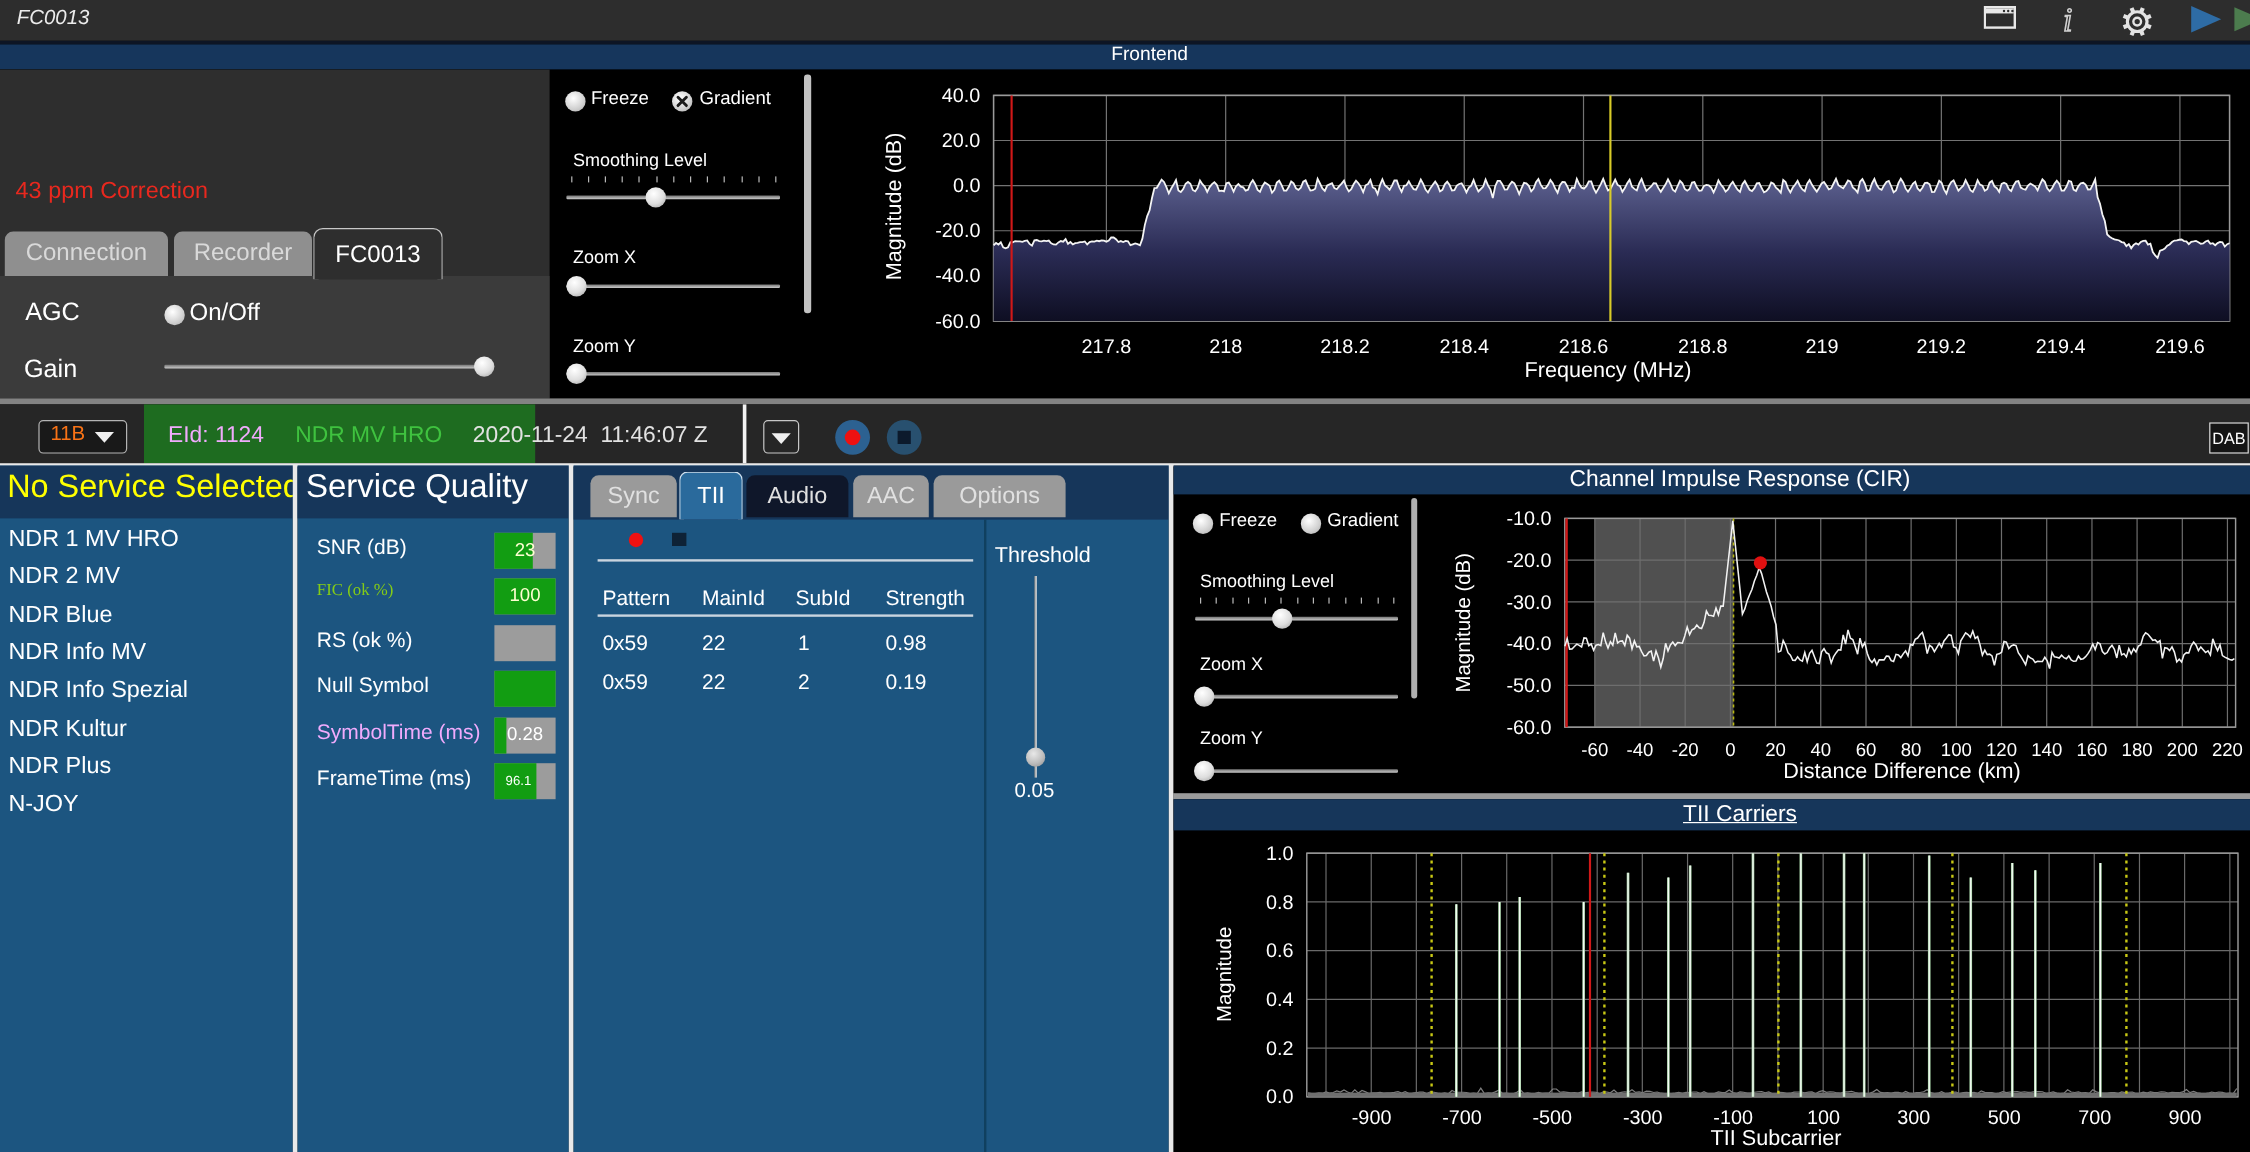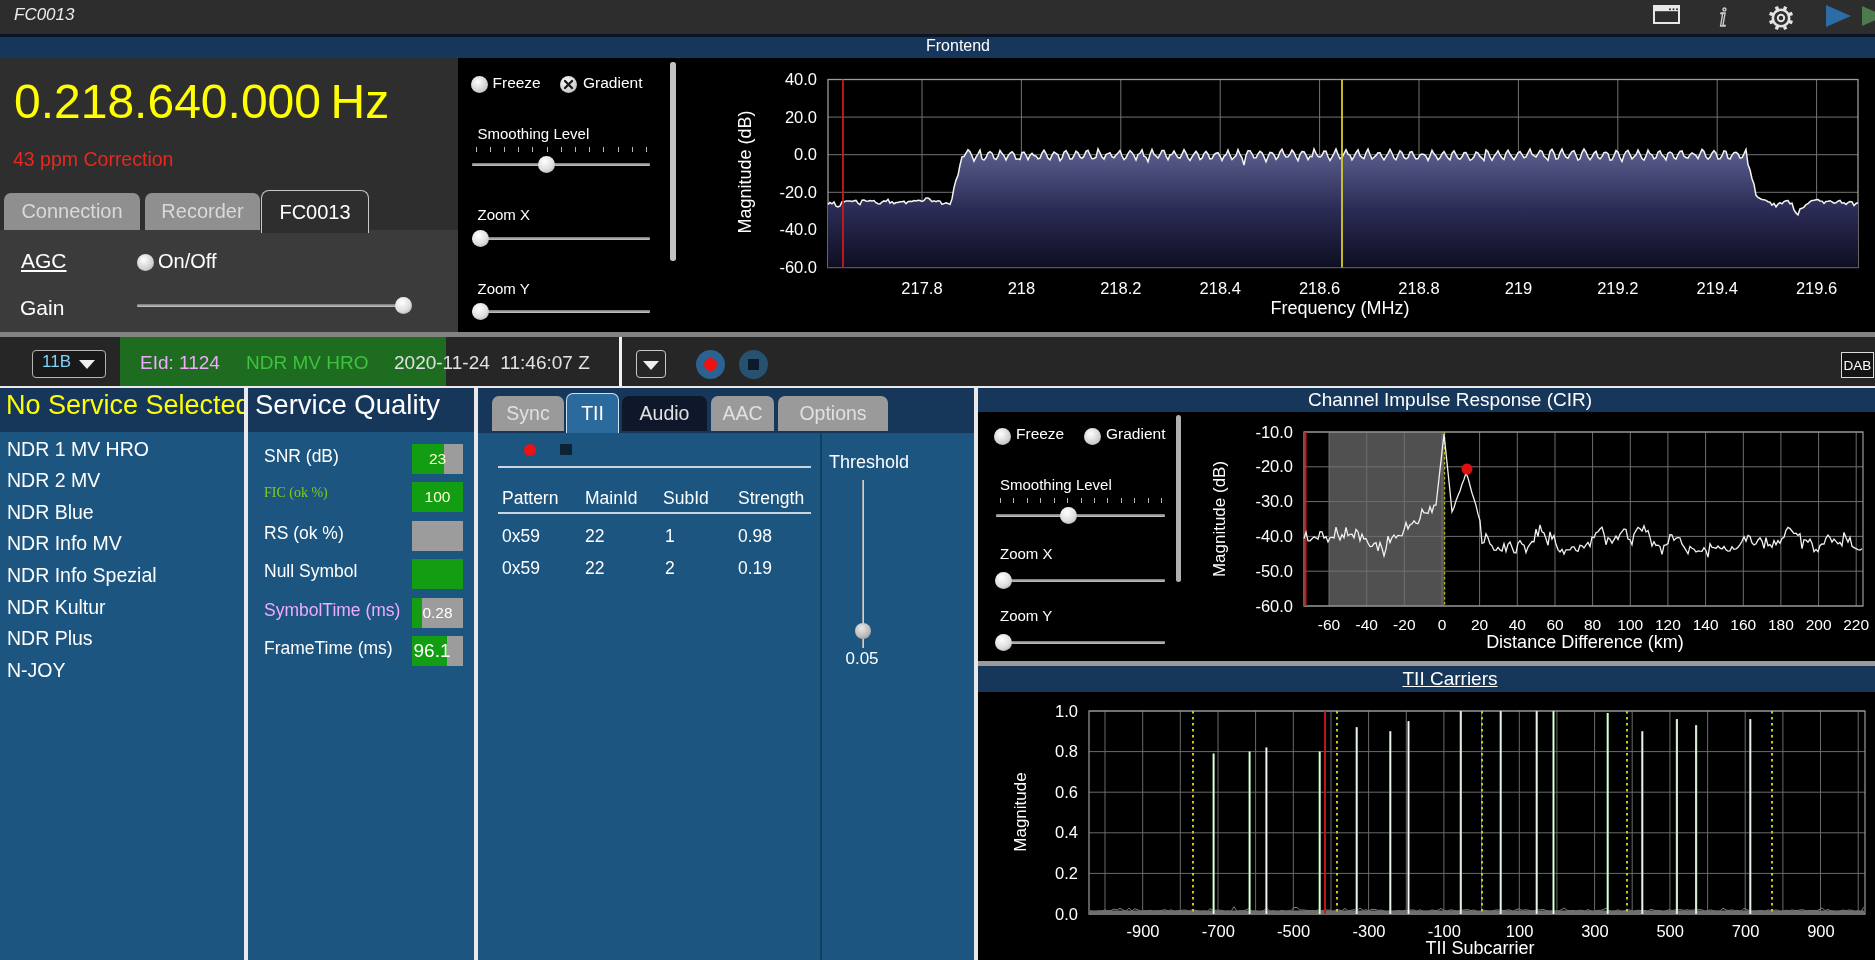--- a/index.html
+++ b/index.html
@@ -32,26 +32,25 @@
       </g>
     </svg>
 <div class="a" style="left:1826px;top:5px;width:0;height:0;border-left:25px solid #2e6ca5;border-top:11.5px solid transparent;border-bottom:11.5px solid transparent"></div>
 <div class="a" style="left:1862px;top:6px;width:0;height:0;border-left:23px solid #4c7c4e;border-top:10.5px solid transparent;border-bottom:10.5px solid transparent"></div>
 <div class="a" style="left:0;top:34px;width:1875px;height:3px;background:#0d1524"></div>
 <div class="a" style="left:0;top:37px;width:1875px;height:21px;background:#16365c"></div>
 <div class="a" style="left:958px;top:38.1px;font-size:16px;color:#fff;line-height:1;white-space:nowrap;transform:translateX(-50%);">Frontend</div>
 <div class="a" style="left:0;top:58px;width:1875px;height:274px;background:#000"></div>
 <div class="a" style="left:0;top:58px;width:458px;height:274px;background:#2e2e2e"></div>
 <div class="a" style="left:0;top:230px;width:458px;height:102px;background:#3b3b3b"></div>
-<div class="a" style="left:14px;top:78.4px;font-size:48px;color:#ffff00;line-height:1;white-space:nowrap;">0.218.640.000 Hz</div>
 <div class="a" style="left:13px;top:149.5px;font-size:19.5px;color:#e8281e;line-height:1;white-space:nowrap;">43 ppm Correction</div>
 <div class="a" style="left:4px;top:193px;width:136px;height:37px;background:#8f8f8f;border-radius:7px 7px 0 0;display:flex;align-items:center;justify-content:center;font-size:20px;color:#d9d9d9">Connection</div>
 <div class="a" style="left:145px;top:193px;width:115px;height:37px;background:#8f8f8f;border-radius:7px 7px 0 0;display:flex;align-items:center;justify-content:center;font-size:20px;color:#d9d9d9">Recorder</div>
 <div class="a" style="left:261px;top:190px;width:108px;height:43px;background:#2e2e2e;border:1px solid #c8c8c8;border-bottom:none;box-sizing:border-box;border-radius:8px 8px 0 0;display:flex;align-items:center;justify-content:center;font-size:20px;color:#fff">FC0013</div>
-<div class="a" style="left:21px;top:250.2px;font-size:21px;color:#fff;line-height:1;white-space:nowrap;text-decoration:underline;">AGC</div>
+<div class="a" style="left:21px;top:250.2px;font-size:21px;color:#fff;line-height:1;white-space:nowrap;">AGC</div>
 <div class="a" style="left:136.5px;top:253.5px;width:17px;height:17px;border-radius:50%;background:radial-gradient(circle at 40% 35%, #ffffff, #d0d0d0 60%, #a8a8a8);"></div>
 <div class="a" style="left:158px;top:251.4px;font-size:20px;color:#fff;line-height:1;white-space:nowrap;">On/Off</div>
 <div class="a" style="left:20px;top:297.2px;font-size:21px;color:#fff;line-height:1;white-space:nowrap;">Gain</div>
 <div class="a" style="left:137px;top:303.5px;width:268px;height:3px;background:linear-gradient(#777,#c9c9c9);border-radius:1px"></div>
 <div class="a" style="left:394.5px;top:296.5px;width:17px;height:17px;border-radius:50%;background:radial-gradient(circle at 40% 32%, #ffffff, #dedede 55%, #9d9d9d);"></div>
 <div class="a" style="left:470.5px;top:76.1px;width:17px;height:17px;border-radius:50%;background:radial-gradient(circle at 40% 35%, #ffffff, #d0d0d0 60%, #a8a8a8);"></div>
 <div class="a" style="left:492.5px;top:74.7px;font-size:15.5px;color:#fff;line-height:1;white-space:nowrap;">Freeze</div>
 <div class="a" style="left:559.8px;top:76.1px;width:17px;height:17px;border-radius:50%;background:radial-gradient(circle at 40% 35%, #ffffff, #d0d0d0 60%, #a8a8a8);"></div>
 <svg class="a" style="left:559.8px;top:76.1px" width="17" height="17">
       <path d="M5 5 L12 12 M12 5 L5 12" stroke="#1b1b1b" stroke-width="2.4" stroke-linecap="round"></path>
@@ -125,21 +124,21 @@
       <text x="917.8" y="236" text-anchor="middle" font-size="16.5" fill="#fff">219.2</text>
       <text x="1017.2" y="236" text-anchor="middle" font-size="16.5" fill="#fff">219.4</text>
       <text x="1116.6" y="236" text-anchor="middle" font-size="16.5" fill="#fff">219.6</text>
       <text x="640" y="256" text-anchor="middle" font-size="18" fill="#fff">Frequency (MHz)</text>
       <text x="51" y="114" text-anchor="middle" font-size="18" fill="#fff" transform="rotate(-90 51 114)">Magnitude (dB)</text>
     </svg>
 <div class="a" style="left:0;top:332px;width:1875px;height:5px;background:#838383"></div>
 <div class="a" style="left:0;top:337px;width:1875px;height:49px;background:#262626"></div>
 <div class="a" style="left:120px;top:337px;width:326px;height:49px;background:#1e6c20"></div>
 <div class="a" style="left:32px;top:350px;width:74px;height:28px;background:#191919;border:1.5px solid #b4b4b4;box-sizing:border-box;border-radius:4px"></div>
-<div class="a" style="left:42px;top:352.9px;font-size:17px;color:#7dd3fc;line-height:1;white-space:nowrap;">11B</div>
+<div class="a" style="left:42px;top:352.9px;font-size:17px;color:#f97316;line-height:1;white-space:nowrap;">11B</div>
 <div class="a" style="left:79px;top:360px;width:0;height:0;border-top:9px solid #f0f0f0;border-left:8px solid transparent;border-right:8px solid transparent"></div>
 <div class="a" style="left:140px;top:352.6px;font-size:19px;color:#f0abfc;line-height:1;white-space:nowrap;">EId: 1124</div>
 <div class="a" style="left:246px;top:352.6px;font-size:19px;color:#3fc23f;line-height:1;white-space:nowrap;">NDR MV HRO</div>
 <div class="a" style="left:394px;top:352.6px;font-size:19px;color:#e2e2e2;line-height:1;white-space:nowrap;">2020-11-24&nbsp;&nbsp;11:46:07 Z</div>
 <div class="a" style="left:619px;top:337px;width:2.5px;height:49px;background:#f2f2f2"></div>
 <div class="a" style="left:636px;top:350px;width:30px;height:28px;border:1.5px solid #c8c8c8;box-sizing:border-box;border-radius:4px"></div>
 <div class="a" style="left:643px;top:360.5px;width:0;height:0;border-top:9px solid #f0f0f0;border-left:8px solid transparent;border-right:8px solid transparent"></div>
 <div class="a" style="left:695.5px;top:349.5px;width:29px;height:29px;border-radius:50%;background:#2c6191;"></div>
 <div class="a" style="left:703.5px;top:357.5px;width:13px;height:13px;border-radius:50%;background:#ee1111;"></div>
 <div class="a" style="left:738.5px;top:349.5px;width:29px;height:29px;border-radius:50%;background:#28506f;"></div>
@@ -176,21 +175,21 @@
 <div class="a" style="left:264px;top:563.1px;font-size:17.5px;color:#fff;line-height:1;white-space:nowrap;">Null Symbol</div>
 <div class="a" style="left:412px;top:559.2px;width:51px;height:30px;background:#9c9c9c"></div>
 <div class="a" style="left:412px;top:559.2px;width:51.0px;height:30px;background:#129d12"></div>
 <div class="a" style="left:264px;top:601.5px;font-size:17.5px;color:#f0abfc;line-height:1;white-space:nowrap;">SymbolTime (ms)</div>
 <div class="a" style="left:412px;top:597.6px;width:51px;height:30px;background:#9c9c9c"></div>
 <div class="a" style="left:412px;top:597.6px;width:10.2px;height:30px;background:#129d12"></div>
 <div class="a" style="left:412px;top:597.6px;width:51px;height:30px;display:flex;align-items:center;justify-content:center;font-size:15.5px;color:#fff">0.28</div>
 <div class="a" style="left:264px;top:639.9px;font-size:17.5px;color:#fff;line-height:1;white-space:nowrap;">FrameTime (ms)</div>
 <div class="a" style="left:412px;top:636.0px;width:51px;height:30px;background:#9c9c9c"></div>
 <div class="a" style="left:412px;top:636.0px;width:34.7px;height:30px;background:#129d12"></div>
-<div class="a" style="left:412px;top:636.0px;width:40px;height:30px;display:flex;align-items:center;justify-content:center;font-size:19px;color:#fff">96.1</div>
+<div class="a" style="left:412px;top:636.0px;width:40px;height:30px;display:flex;align-items:center;justify-content:center;font-size:11px;color:#fff">96.1</div>
 <div class="a" style="left:474px;top:388px;width:4px;height:572px;background:#e9e9e9"></div>
 <div class="a" style="left:478px;top:388px;width:496px;height:572px;background:#1c5580"></div>
 <div class="a" style="left:478px;top:388px;width:496px;height:45px;background:#16365a"></div>
 <div class="a" style="left:820px;top:433px;width:2px;height:527px;background:#10405f"></div>
 <div class="a" style="left:492px;top:396px;width:72px;height:34.5px;background:#9a9a9a;border-radius:7px 7px 0 0;display:flex;align-items:center;justify-content:center;font-size:19.5px;color:#e0e0e0">Sync</div>
 <div class="a" style="left:566px;top:392.5px;width:53px;height:40.5px;background:#2a6a9c;border:1px solid #cfe0ee;border-bottom:none;box-sizing:border-box;border-radius:7px 7px 0 0;display:flex;align-items:center;justify-content:center;font-size:19.5px;color:#fff">TII</div>
 <div class="a" style="left:622px;top:396px;width:85px;height:34.5px;background:#0f172a;border-radius:7px 7px 0 0;display:flex;align-items:center;justify-content:center;font-size:19.5px;color:#e0e0e0">Audio</div>
 <div class="a" style="left:711px;top:396px;width:63px;height:34.5px;background:#9a9a9a;border-radius:7px 7px 0 0;display:flex;align-items:center;justify-content:center;font-size:19.5px;color:#e0e0e0">AAC</div>
 <div class="a" style="left:778px;top:396px;width:110px;height:34.5px;background:#9a9a9a;border-radius:7px 7px 0 0;display:flex;align-items:center;justify-content:center;font-size:19.5px;color:#e0e0e0">Options</div>
 <div class="a" style="left:523.5px;top:443.5px;width:12px;height:12px;border-radius:50%;background:#ee1111;"></div>

